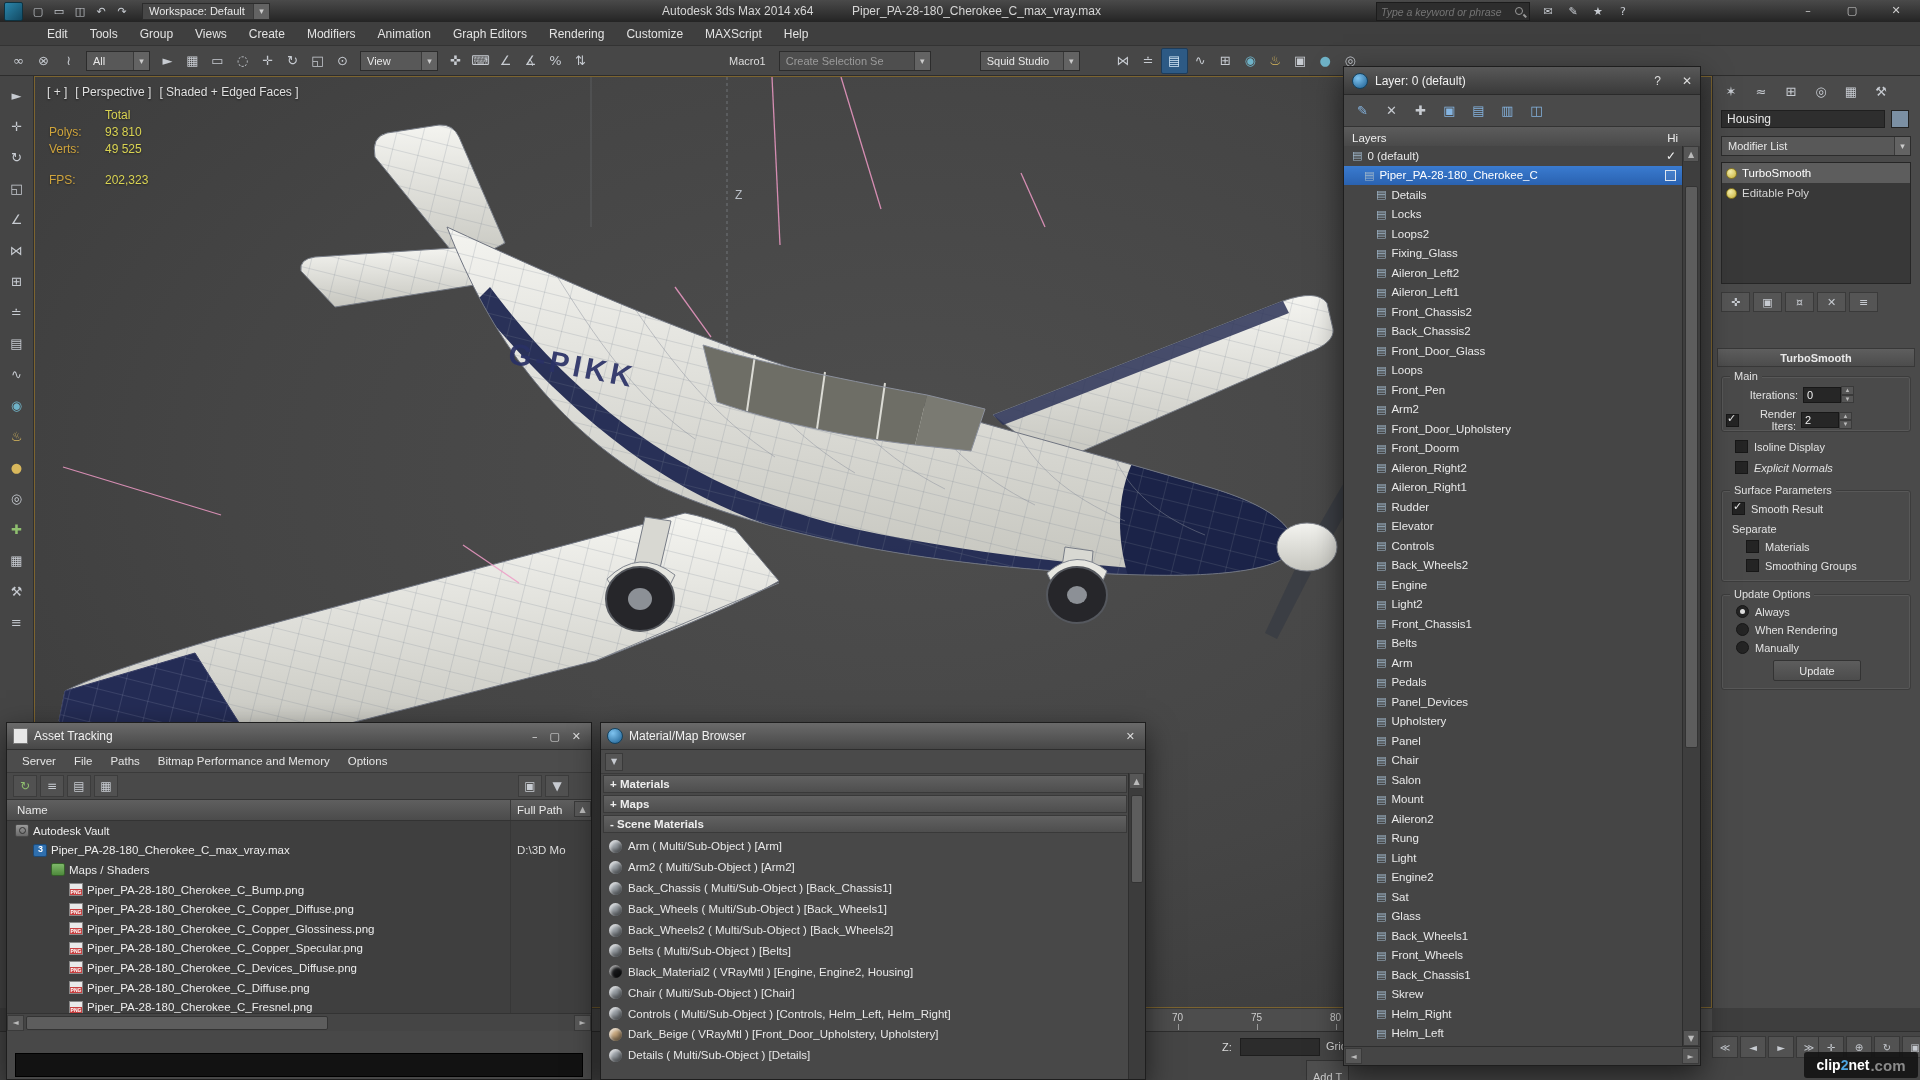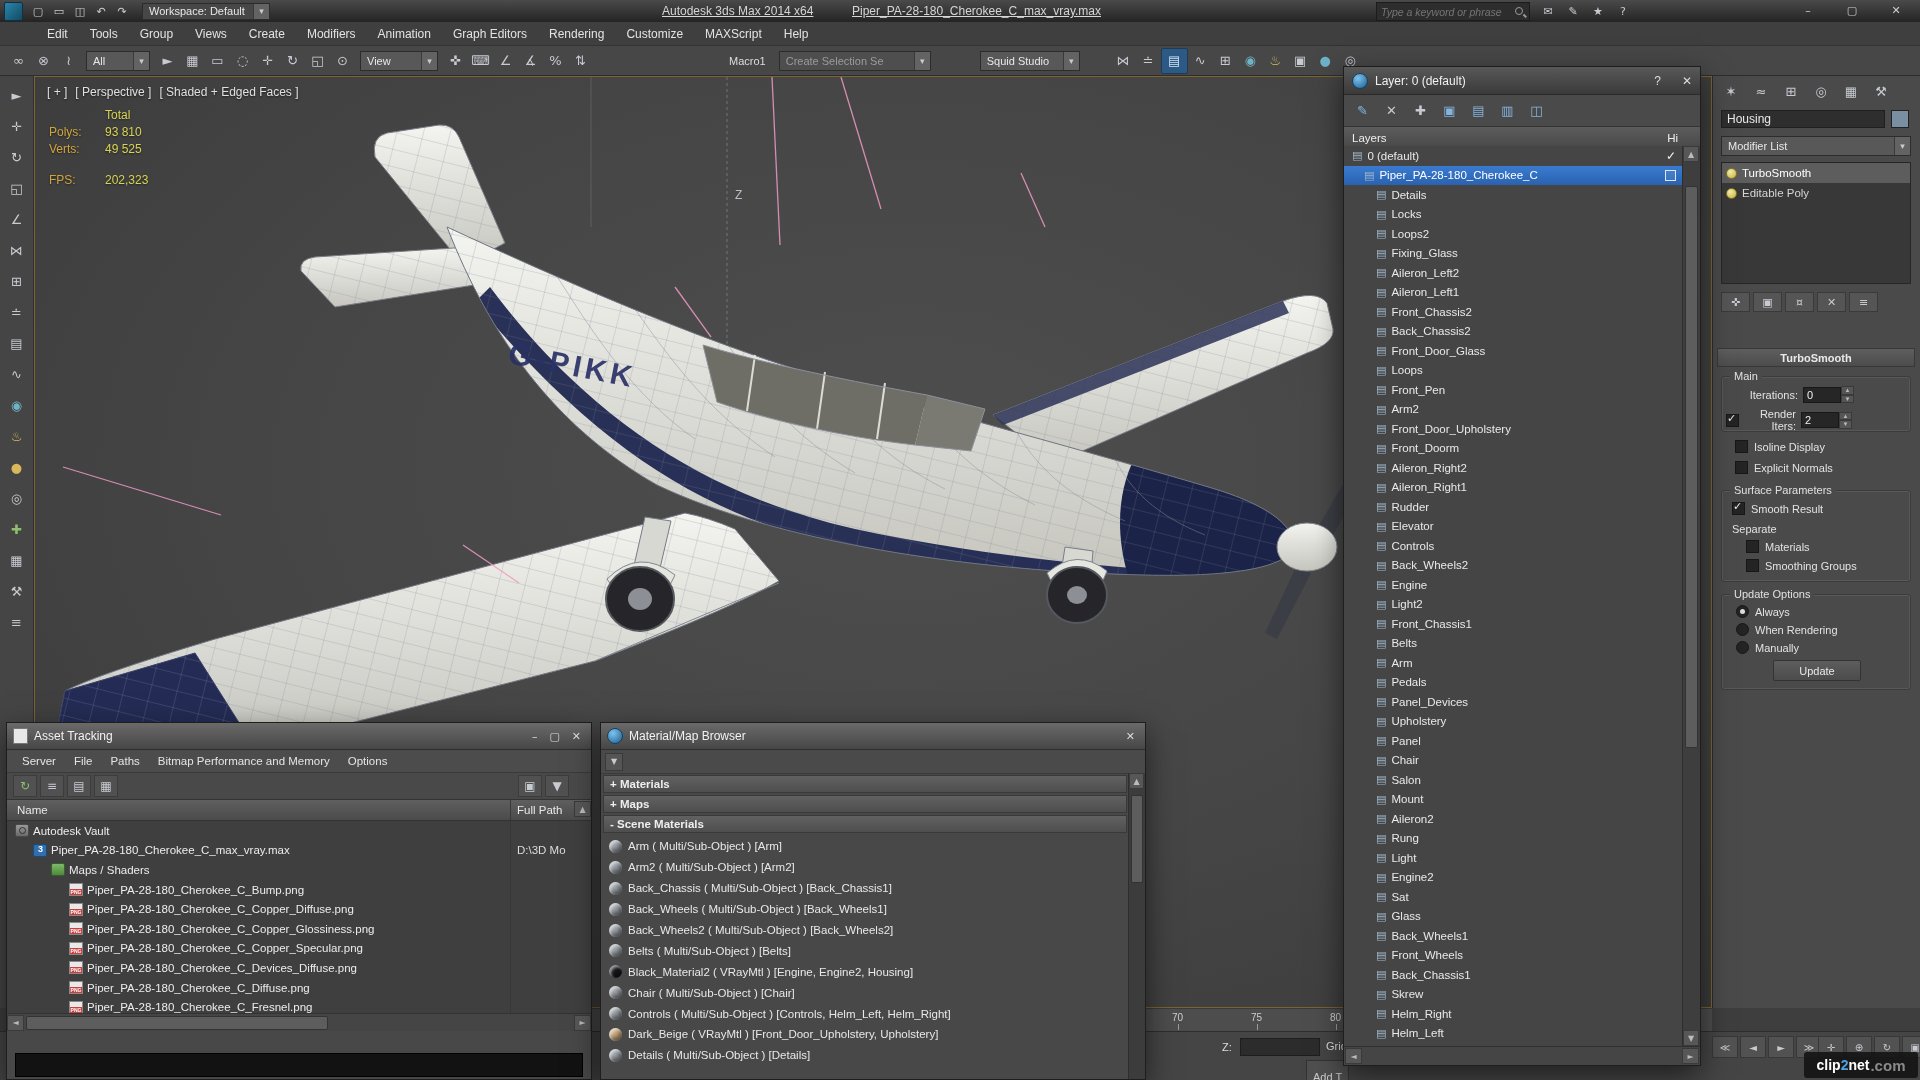--- a/index.html
+++ b/index.html
@@ -9,21 +9,21 @@
   .c-teal{color:#6fb3c8}.c-blue{color:#85b4e0}.c-green{color:#8fbf6f}.c-gold{color:#d9b85c}
   .caret::after{content:"▾";}
   .caret{width:15px;height:100%;margin-left:auto;display:flex;align-items:center;justify-content:center;background:#636363;border-left:1px solid #3a3a3a;color:#ccc;font-size:9px;}
   
   .titlebar{position:absolute;left:0;top:0;width:1920px;height:22px;background:linear-gradient(#4a4a4a,#242424);display:flex;align-items:center;z-index:10;}
   .logo{width:17px;height:17px;margin:0 5px 0 4px;background:linear-gradient(135deg,#2b86ab,#134a63);border:1px solid #0d3342;border-radius:2px;flex:none;}
   .qa{display:flex;gap:1px;}
   .qa .tbi{width:20px;height:18px;font-size:11px;}
   .dd{height:20px;background:#585858;border:1px solid #2c2c2c;display:flex;align-items:center;font-size:11px;color:#e8e8e8;padding-left:6px;box-sizing:border-box;}
   .dd.ws{margin-left:10px;height:17px;background:#474747;width:128px;}
-  .tb-title{position:absolute;font-size:12px;color:#d6d6d6;top:4px;white-space:nowrap;text-decoration:underline;}
+  .tb-title{position:absolute;font-size:12px;color:#d6d6d6;top:4px;white-space:nowrap;}
   .t1{left:662px;}
   .t2{left:852px;}
   .searchbox{position:absolute;left:1376px;top:2px;width:152px;height:17px;background:#2d2d2d;border:1px solid #1c1c1c;display:flex;align-items:center;}
   .searchbox input{flex:1;min-width:0;background:transparent;border:0;outline:0;color:#b5b5b5;font-size:10.5px;font-style:italic;padding:0 4px;font-family:inherit;}
   .mag{width:14px;height:14px;position:relative;margin-right:2px;flex:none;}
   .mag::before{content:"";position:absolute;left:2px;top:2px;width:6px;height:6px;border:1.5px solid #9a9a9a;border-radius:50%;}
   .mag::after{content:"";position:absolute;left:10px;top:10px;width:4px;height:1.5px;background:#9a9a9a;transform:rotate(45deg);}
   .tb-icons{position:absolute;left:1538px;top:2px;display:flex;gap:5px;}
   .tb-icons .tbi{width:20px;height:18px;font-size:11px;}
   .winctl{position:absolute;right:2px;top:0;display:flex;}
@@ -684,21 +684,21 @@
           </span>
       </div>
     </div>
 
     <div class="cprow" style="left:22px;top:364px;">
       <span class="cb">
           <span class="box"></span>
           <span>Isoline Display</span>
         </span>
     </div>
-    <div class="cprow" style="left:22px;top:385px;">
+    <div class="cprow" style="left:22px;top:385px;font-style:italic;">
       <span class="cb">
           <span class="box"></span>
           <span>Explicit Normals</span>
         </span>
     </div>
 
     <div class="grp grp-surface">
       <span class="grp-label">Surface Parameters</span>
       <div class="cprow" style="left:10px;top:11px;">
         <span class="cb on">

